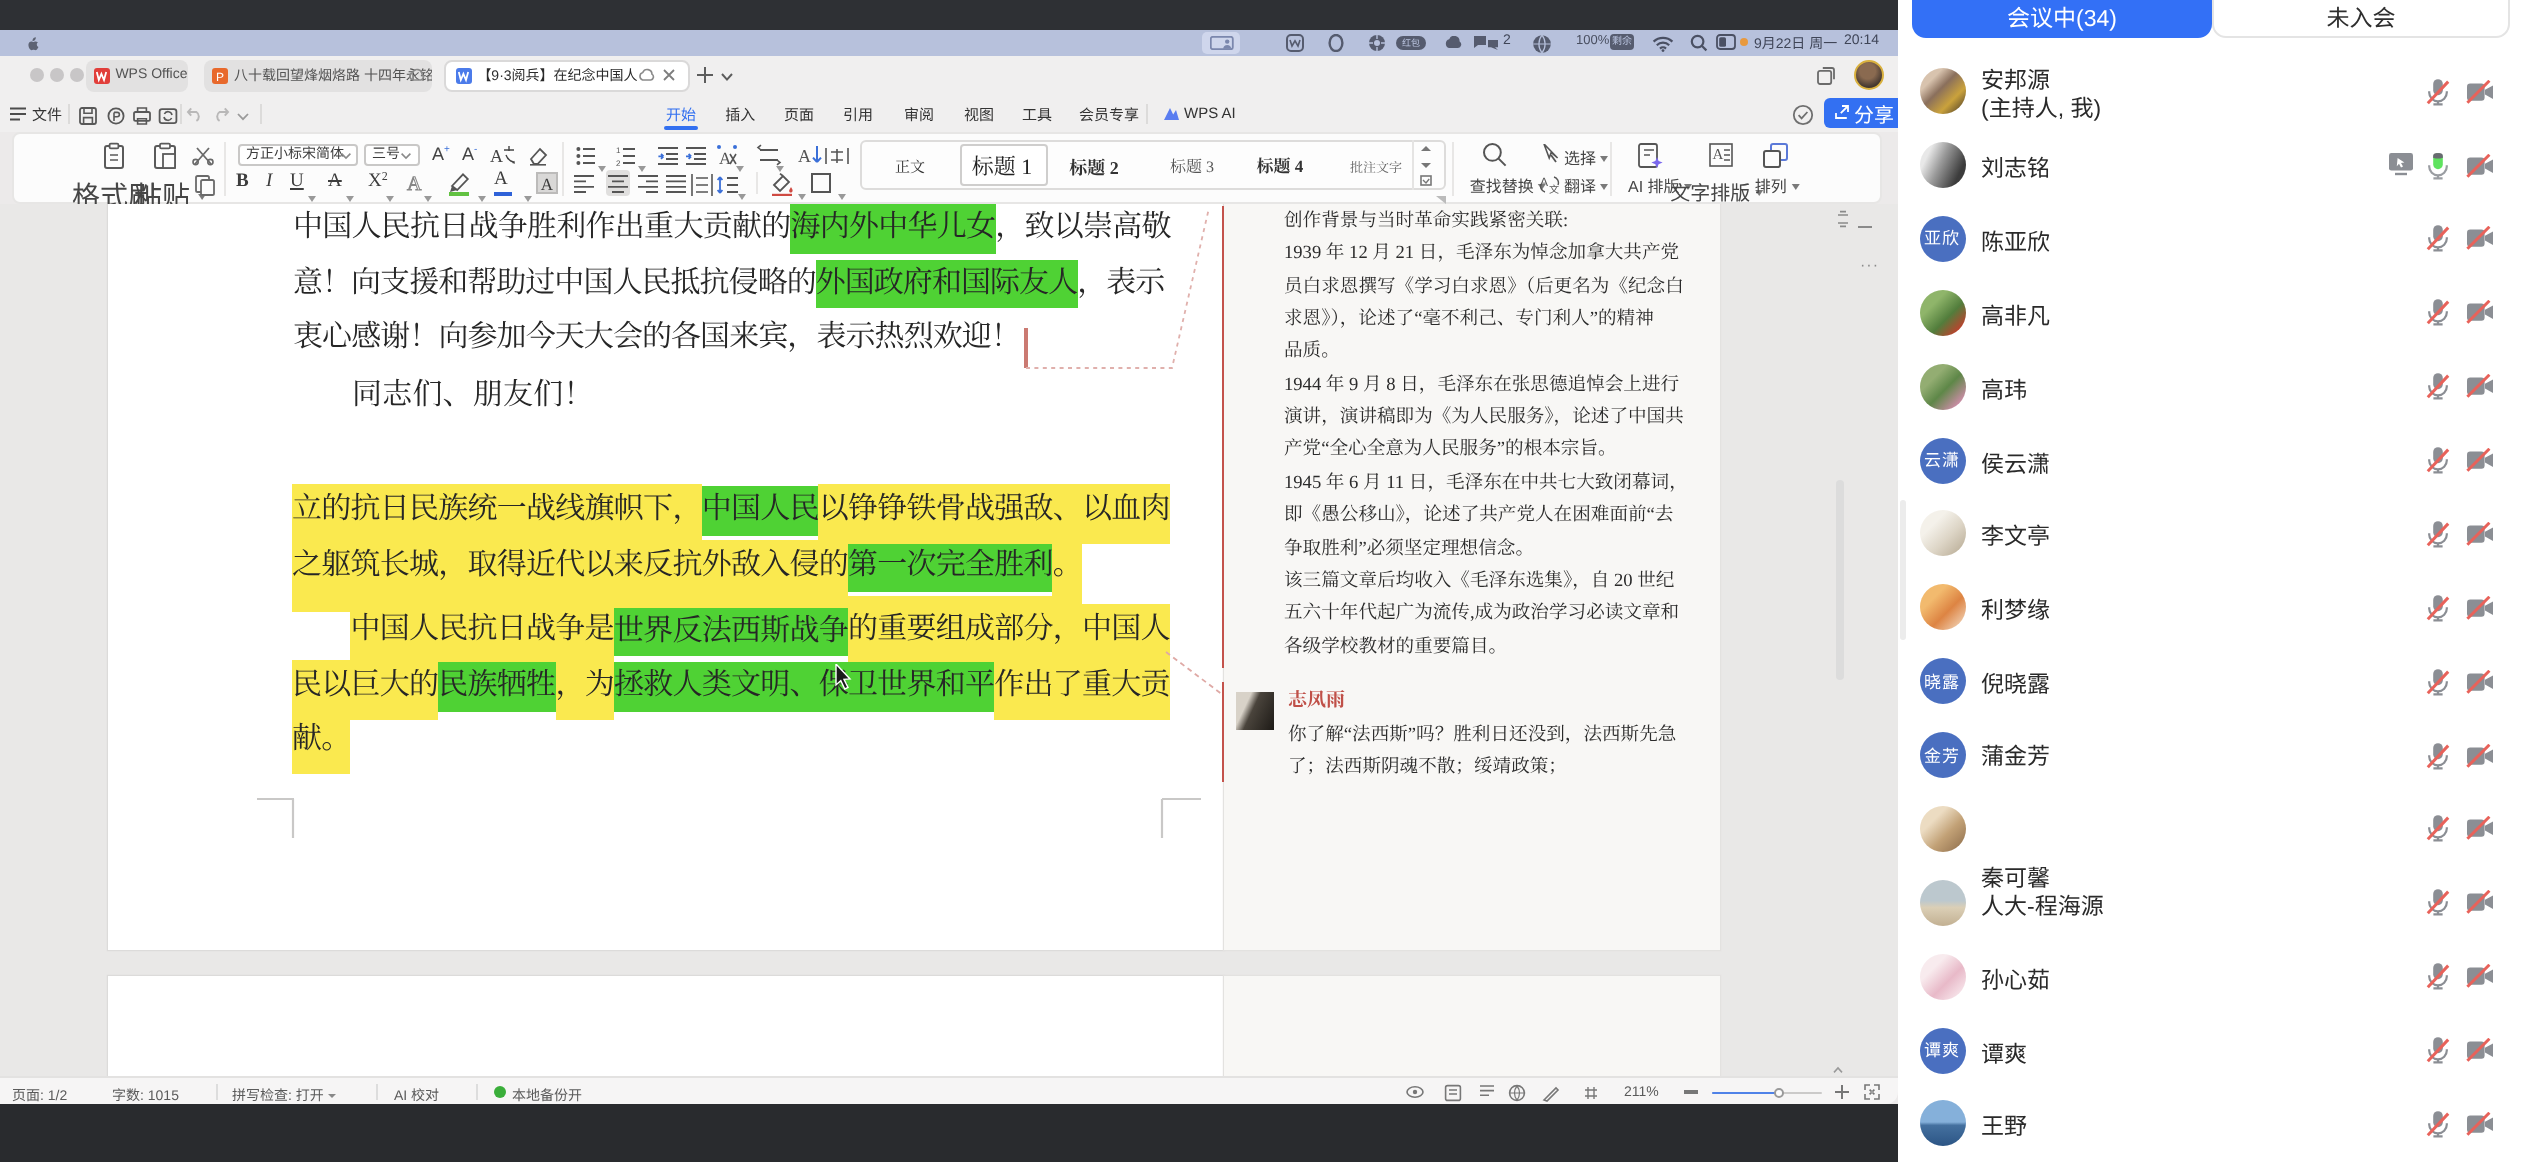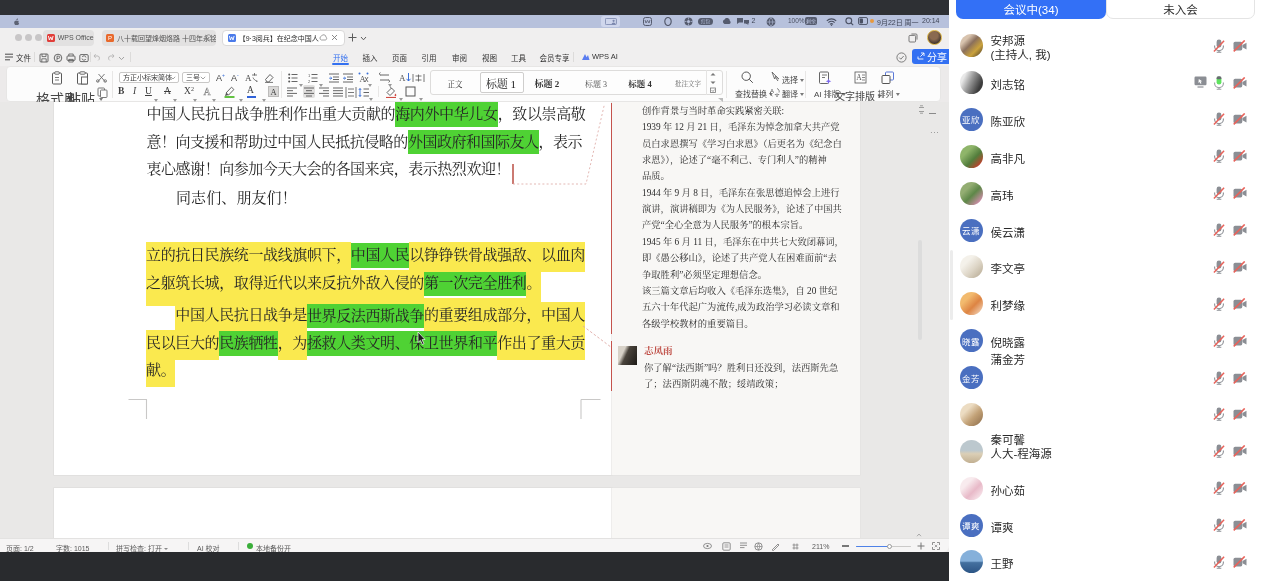--- a/index.html
+++ b/index.html
@@ -612,21 +612,21 @@
         <path d="M1.6 6.6v.7a4.4 4.4 0 0 0 8.8 0v-.7" fill="none" stroke="#8b8e94" stroke-width="1.1"></path>
         <path d="M6 11.6v1.2M3.7 13.2h4.6" stroke="#8b8e94" stroke-width="1.1"></path>
         <path d="M0.9 12.6L11.1 1.8" stroke="#e8625a" stroke-width="1.5"></path>
       </svg>
  <svg class="ab" style="left:284px;top:334.6px" width="14" height="12" viewBox="0 0 14 12">
         <rect x="0.5" y="1.8" width="8.8" height="8.6" rx="1.6" fill="#8b8e94"></rect>
         <path d="M9.5 4.9l4-2.2v6.8l-4-2.2z" fill="#8b8e94"></path>
         <path d="M0.7 11.4L11.7 0.4" stroke="#e8625a" stroke-width="1.5"></path>
       </svg>
  <div class="pav bav" style="top:366.0px">金芳</div>
- <div class="pname" style="top:351px">蒲金芳</div>
+ <div class="pname" style="top:370px">蒲金芳</div>
  <svg class="ab" style="left:264px;top:370.5px" width="12" height="14" viewBox="0 0 12 14">
         <rect x="3.6" y="0.6" width="4.8" height="8" rx="2.4" fill="#8b8e94"></rect>
         <path d="M1.6 6.6v.7a4.4 4.4 0 0 0 8.8 0v-.7" fill="none" stroke="#8b8e94" stroke-width="1.1"></path>
         <path d="M6 11.6v1.2M3.7 13.2h4.6" stroke="#8b8e94" stroke-width="1.1"></path>
         <path d="M0.9 12.6L11.1 1.8" stroke="#e8625a" stroke-width="1.5"></path>
       </svg>
  <svg class="ab" style="left:284px;top:371.5px" width="14" height="12" viewBox="0 0 14 12">
         <rect x="0.5" y="1.8" width="8.8" height="8.6" rx="1.6" fill="#8b8e94"></rect>
         <path d="M9.5 4.9l4-2.2v6.8l-4-2.2z" fill="#8b8e94"></path>
         <path d="M0.7 11.4L11.7 0.4" stroke="#e8625a" stroke-width="1.5"></path>

